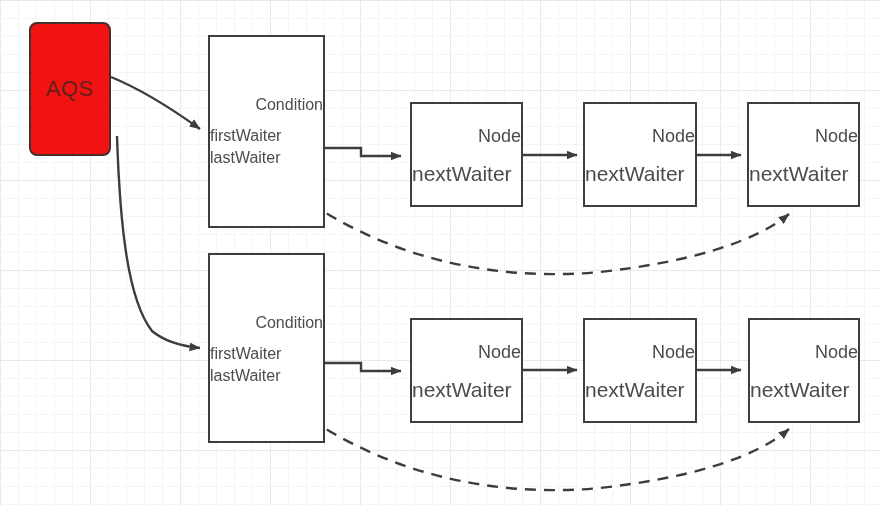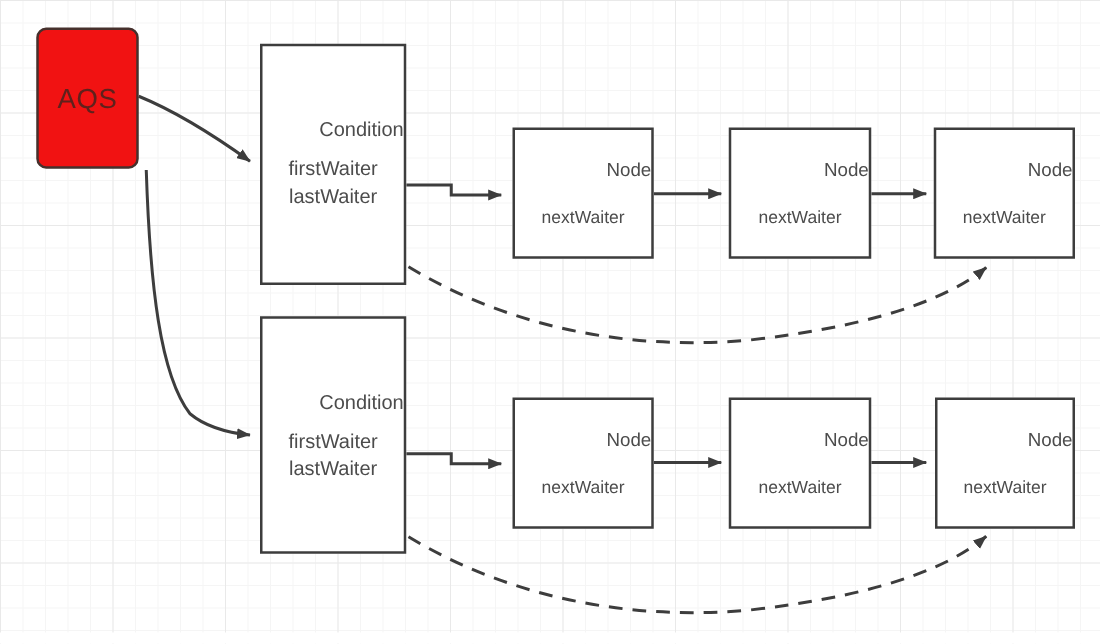--- a/index.html
+++ b/index.html
@@ -45,25 +45,25 @@
     display:flex;align-items:center;justify-content:center;
     color:var(--aqs-text);
     font-size:22px;
     letter-spacing:0.5px;
   }
   .box-title{
     position:absolute;left:0;right:0;text-align:right;
     font-size:16px;line-height:19px;
   }
   .box-fields{
-    position:absolute;left:0;right:0;text-align:center;
+    position:absolute;left:0;right:0;text-align:left;
     font-size:16px;line-height:22px;
   }
-  .node .box-title{top:23px;font-size:15px;}
-  .node .box-fields{top:60px;font-size:14px;line-height:19px;}
+  .node .box-title{top:23px;font-size:18px;}
+  .node .box-fields{top:60px;font-size:21px;line-height:19px;}
   .condition .box-title{top:58px;}
   .condition .box-fields{top:88px;}
   svg.wires{
     position:absolute;left:0;top:0;
     pointer-events:none;
   }
   .wire{
     fill:none;
     stroke:var(--arrow);
     stroke-width:2.4;
@@ -92,21 +92,21 @@
     <path class="wire" d="M 523 155 H 577" marker-end="url(#ah)"></path>
     <path class="wire" d="M 697 155 H 741" marker-end="url(#ah)"></path>
     <path class="wire dashed" d="M 266 168 C 350 245, 470 284, 600 272 C 690 262, 755 242, 789 214" marker-end="url(#ah)"></path>
 
     <path class="wire" d="M 325 363 H 361 V 371 H 401" marker-end="url(#ah)"></path>
     <path class="wire" d="M 523 370 H 577" marker-end="url(#ah)"></path>
     <path class="wire" d="M 697 370 H 741" marker-end="url(#ah)"></path>
     <path class="wire dashed" d="M 266 384 C 350 461, 470 500, 600 488 C 690 478, 755 458, 789 429" marker-end="url(#ah)"></path>
   </svg>
 
-  <div class="box aqs" style="left:29px;top:22px;width:82px;height:113px;">
+  <div class="box aqs" style="left:29px;top:22px;width:82px;height:134px;">
     <span>AQS</span>
   </div>
 
   <div class="box condition" style="left:208px;top:35px;width:117px;height:193px;">
     <div class="box-title">Condition</div>
     <div class="box-fields">
       <div>firstWaiter</div>
       <div>lastWaiter</div>
     </div>
   </div>

